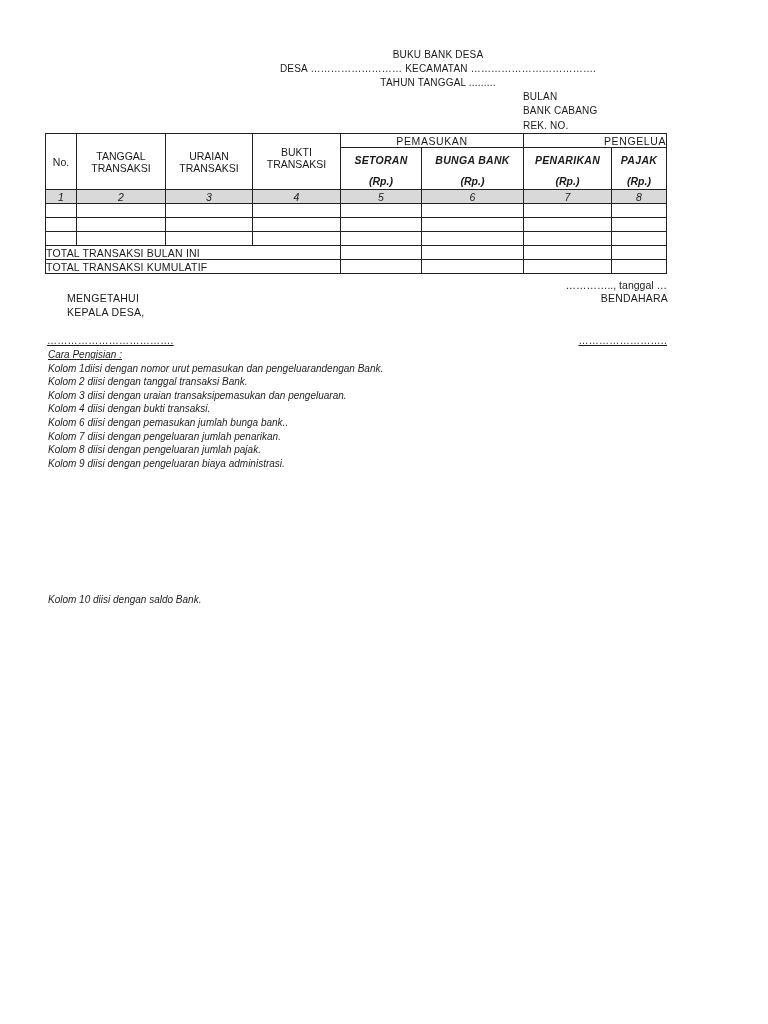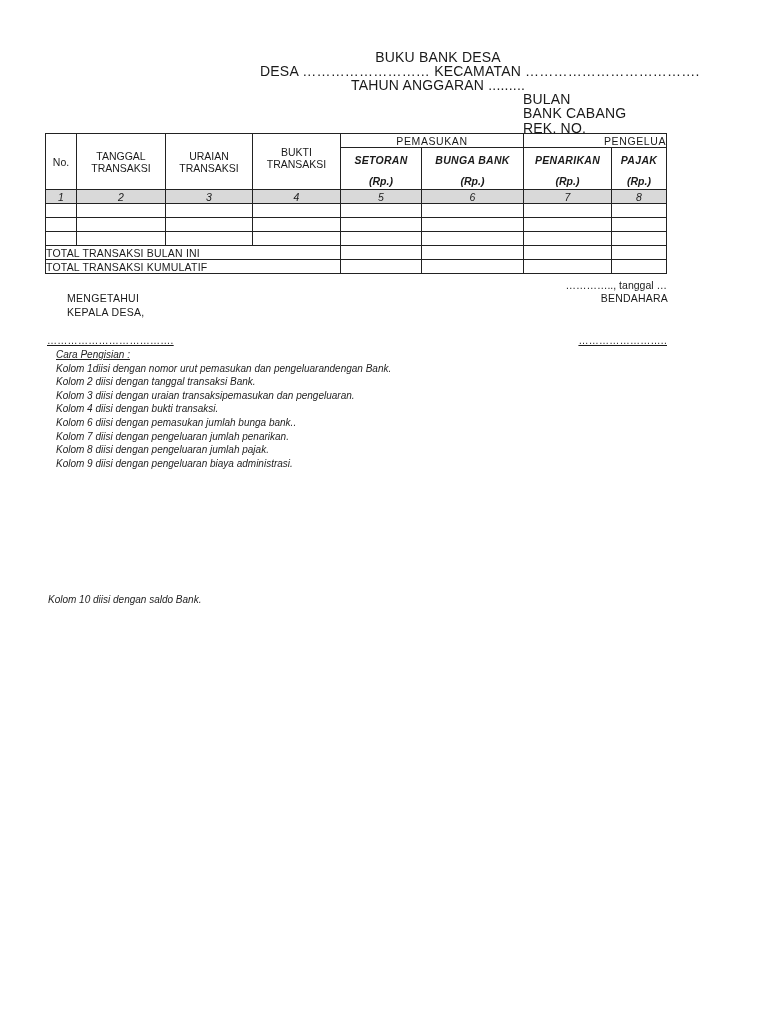--- a/index.html
+++ b/index.html
@@ -14,21 +14,21 @@
       overflow: hidden;
       font-family: "Liberation Sans", sans-serif;
       color: #1a1a1a;
       font-size: 10.5px;
     }
     .abs { position: absolute; white-space: nowrap; }
     .center { text-align: center; }
 
     .title-line {
       letter-spacing: 0.2px;
-      font-size: 14px;
+      font-size: 10px;
       text-align: center;
     }
 
     .ledger {
       position: absolute;
       left: 45px;
       top: 133px;
       border-collapse: collapse;
       table-layout: fixed;
       font-size: 10.5px;
@@ -73,21 +73,21 @@
       line-height: 13.6px;
       color: #1e1e1e;
     }
     .instr-title { text-decoration: underline; }
   </style>
 </head>
 <body>
 
 <div class="abs center title-line" style="left:338px; top:49px; width:200px;">BUKU BANK DESA</div>
 <div class="abs center title-line" style="left:260px; top:63px; width:356px;">DESA ……………………… KECAMATAN ……………………………….</div>
-<div class="abs center title-line" style="left:338px; top:77px; width:200px;">TAHUN ANGGARAN .........</div>
+<div class="abs center title-line" style="left:338px; top:77px; width:200px;">TAHUN TANGGAL .........</div>
 
 <div class="abs title-line" style="left:523px; top:91px;">BULAN</div>
 <div class="abs title-line" style="left:523px; top:105px;">BANK CABANG</div>
 <div class="abs title-line" style="left:523px; top:120px;">REK. NO.</div>
 
 <table class="ledger">
   <colgroup>
     <col style="width:31px">
     <col style="width:89px">
     <col style="width:87px">
@@ -192,21 +192,21 @@
 </tbody>
   </table>
 
 <div class="abs" style="right:101px; top:279px; font-size:10.5px;">………….., tanggal …</div>
 <div class="abs" style="right:100px; top:292px; letter-spacing:0.2px;margin-left:42px;">BENDAHARA</div>
 <div class="abs" style="left:67px; top:292px; letter-spacing:0.3px;">MENGETAHUI</div>
 <div class="abs" style="left:67px; top:306px; letter-spacing:0.3px;">KEPALA DESA,</div>
 <div class="abs dots-under" style="left:47px; top:335px; font-size:10px;">……………………………….</div>
 <div class="abs dots-under" style="right:101px; top:335px; font-size:10px;">……………………..</div>
 
-<div class="abs instr" style="left:48px; top:348px;margin-left:8px;">
+<div class="abs instr" style="left:48px; top:348px;">
   <div class="instr-title">Cara Pengisian :</div>
   <div>Kolom 1diisi dengan nomor urut pemasukan dan pengeluarandengan Bank.</div>
   <div>Kolom 2 diisi dengan tanggal transaksi Bank.</div>
   <div>Kolom 3 diisi dengan uraian transaksipemasukan dan pengeluaran.</div>
   <div>Kolom 4 diisi dengan bukti transaksi.</div>
   <div>Kolom 6 diisi dengan pemasukan jumlah bunga bank..</div>
   <div>Kolom 7 diisi dengan pengeluaran jumlah penarikan.</div>
   <div>Kolom 8 diisi dengan pengeluaran jumlah pajak.</div>
   <div>Kolom 9 diisi dengan pengeluaran biaya administrasi.</div>
 </div>

